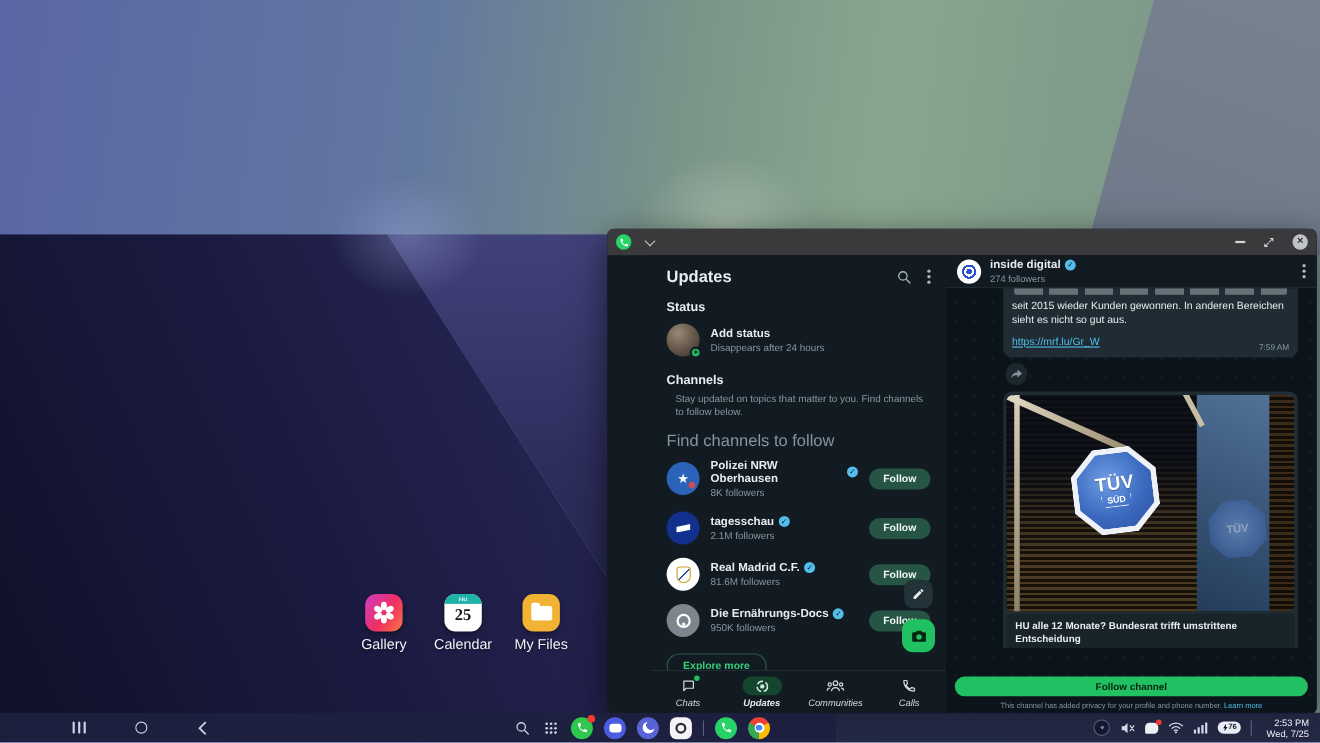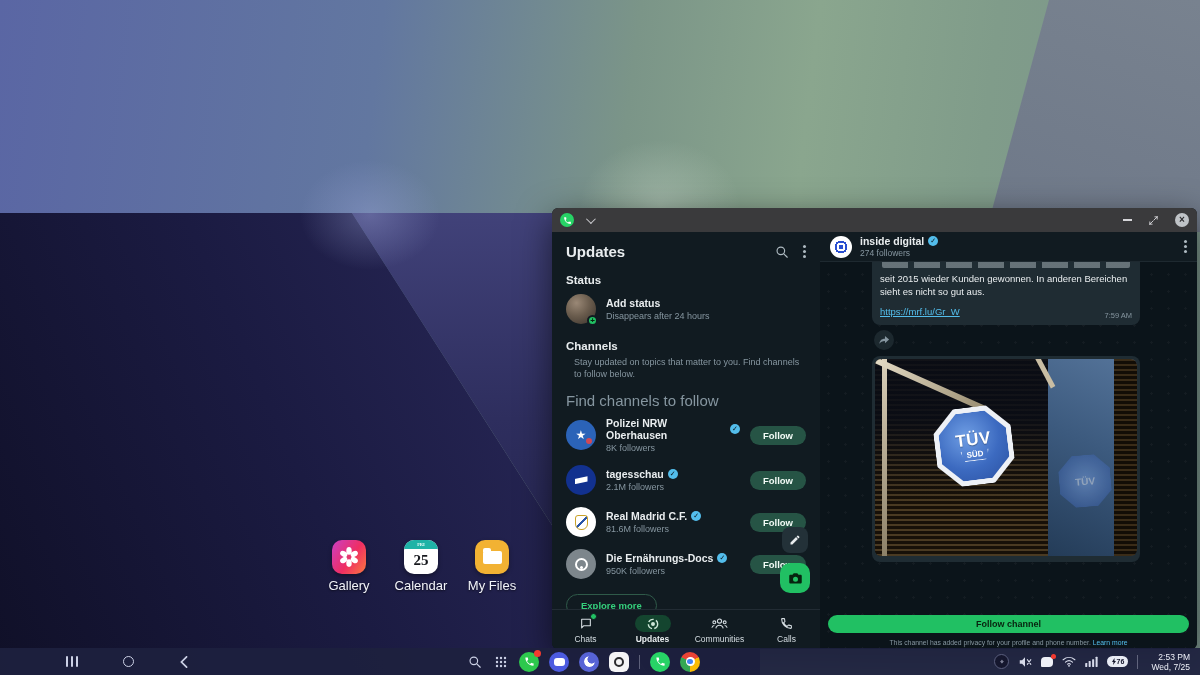--- a/index.html
+++ b/index.html
@@ -74,21 +74,21 @@
   .win { position:absolute; left:552px; top:208px; width:645px; height:441px; border-radius:6px; overflow:hidden;
     box-shadow:0 10px 34px rgba(0,0,0,.55); background:#111b21; }
   .titlebar { height:24px; background:#3a3a3c; display:flex; align-items:center; padding:0 8px; }
   .tb-waicon { width:14px; height:14px; border-radius:50%; background:#27d366; display:flex;align-items:center;justify-content:center; }
   .chev-down { width:7px; height:7px; border-right:1.6px solid #c9c9cd; border-bottom:1.6px solid #c9c9cd;
     transform:rotate(45deg) translateY(-2px); margin-left:12px; }
   .win-ctrls { margin-left:auto; display:flex; align-items:center; gap:16px; }
   .minimize-glyph { width:9px; height:1.8px; background:#d6d6da; }
   .close-circle { width:14px; height:14px; border-radius:50%; background:#bfc3c7; color:#2c2c2e; font-size:10px;
     display:flex; align-items:center; justify-content:center; font-weight:700; line-height:1; }
-  .win-body { display:flex; height:417px; }
+  .win-body { display:flex; height:417px;padding-left:40px; }
 
   
   .lpanel { width:268px; background:#111b21; position:relative; flex-shrink:0; color:#e9edef; }
   .lp-head { display:flex; align-items:center; padding:11px 14px 4px 14px; }
   .lp-title { font-size:15px; font-weight:700; }
   .lp-actions { margin-left:auto; display:flex; align-items:center; gap:14px; }
   .dots3 { display:flex; flex-direction:column; gap:2px; }
   .dots3 i { width:3px; height:3px; border-radius:50%; background:#aebac1; }
   .sec-h { font-size:11.5px; font-weight:700; padding:10px 14px 4px 14px; }
   .status-row { display:flex; align-items:center; gap:10px; padding:4px 14px 6px 14px; }
@@ -117,21 +117,21 @@
   .av-rm i { width:13px; height:15px; background:linear-gradient(135deg,#fff 45%,#2a56a8 45% 55%,#fff 55%); border:1.4px solid #c9a227; border-radius:3px 3px 6px 6px; display:block; }
   .av-docs { background:#7d868c; display:flex; align-items:center; justify-content:center; }
   .av-docs i { width:13px; height:13px; border:2px solid #fff; border-radius:50%; display:block; position:relative;}
   .av-docs i:after { content:""; position:absolute; left:3.5px; top:6px; width:3px; height:3px; background:#fff; border-radius:50%;}
   .explore-btn { margin:9px 14px; display:inline-block; border:1px solid #2f5a49; color:#35cf7c; background:transparent;
     font-size:9.5px; font-weight:700; padding:5px 14px; border-radius:15px; }
   .fab { position:absolute; display:flex; align-items:center; justify-content:center; }
   .fab-edit { right:12px; bottom:96px; width:26px; height:26px; border-radius:8px; background:#233138; }
   .fab-cam { right:10px; bottom:56px; width:30px; height:30px; border-radius:10px; background:#21c063; }
   .tabbar { position:absolute; left:0; right:0; bottom:0; height:40px; border-top:1px solid rgba(134,150,160,.15);
-    display:flex; background:#111b21; }
+    display:flex; background:#111b21;font-style:italic; }
   .tab { flex:1; display:flex; flex-direction:column; align-items:center; justify-content:center; gap:2px; }
   .tab .tlabel { font-size:8.5px; color:#d5dde2; }
   .tab.active .tlabel { font-weight:700; color:#e9edef; }
   .tab-ic-wrap { position:relative; height:17px; display:flex; align-items:center; justify-content:center; }
   .tab.active .tab-ic-wrap { background:#14452f; border-radius:10px; padding:0 11px; }
   .gdot { position:absolute; top:-2px; right:-4px; width:7px; height:7px; border-radius:50%; background:#21c063; border:1.5px solid #111b21;}
 
   
   .rpanel { flex:1; background:#0b141a; position:relative; color:#e9edef; overflow:hidden;
     background-image:radial-gradient(rgba(255,255,255,.035) 1.3px,transparent 1.3px); background-size:17px 17px; }
@@ -429,20 +429,24 @@
               <div class="oct oct-refl">
                   <span>TÜV</span>
                 </div>
               <div class="oct oct-main">
                 <div class="oct oct-inner">
                   <div class="oct-tuv">TÜV</div>
                   <div class="oct-sud">SÜD</div>
                 </div>
               </div>
             </div>
+            <div class="preview">
+              <div class="pv-title">HU alle 12 Monate? Bundesrat trifft umstrittene Entscheidung</div>
+
+            </div>
 
           </div>
 
         </div>
 
         <button class="follow-channel">Follow channel</button>
         <div class="privacy">
           <span>This channel has added privacy for your profile and phone number.</span>
           <span class="lm">Learn more</span>
         </div>

